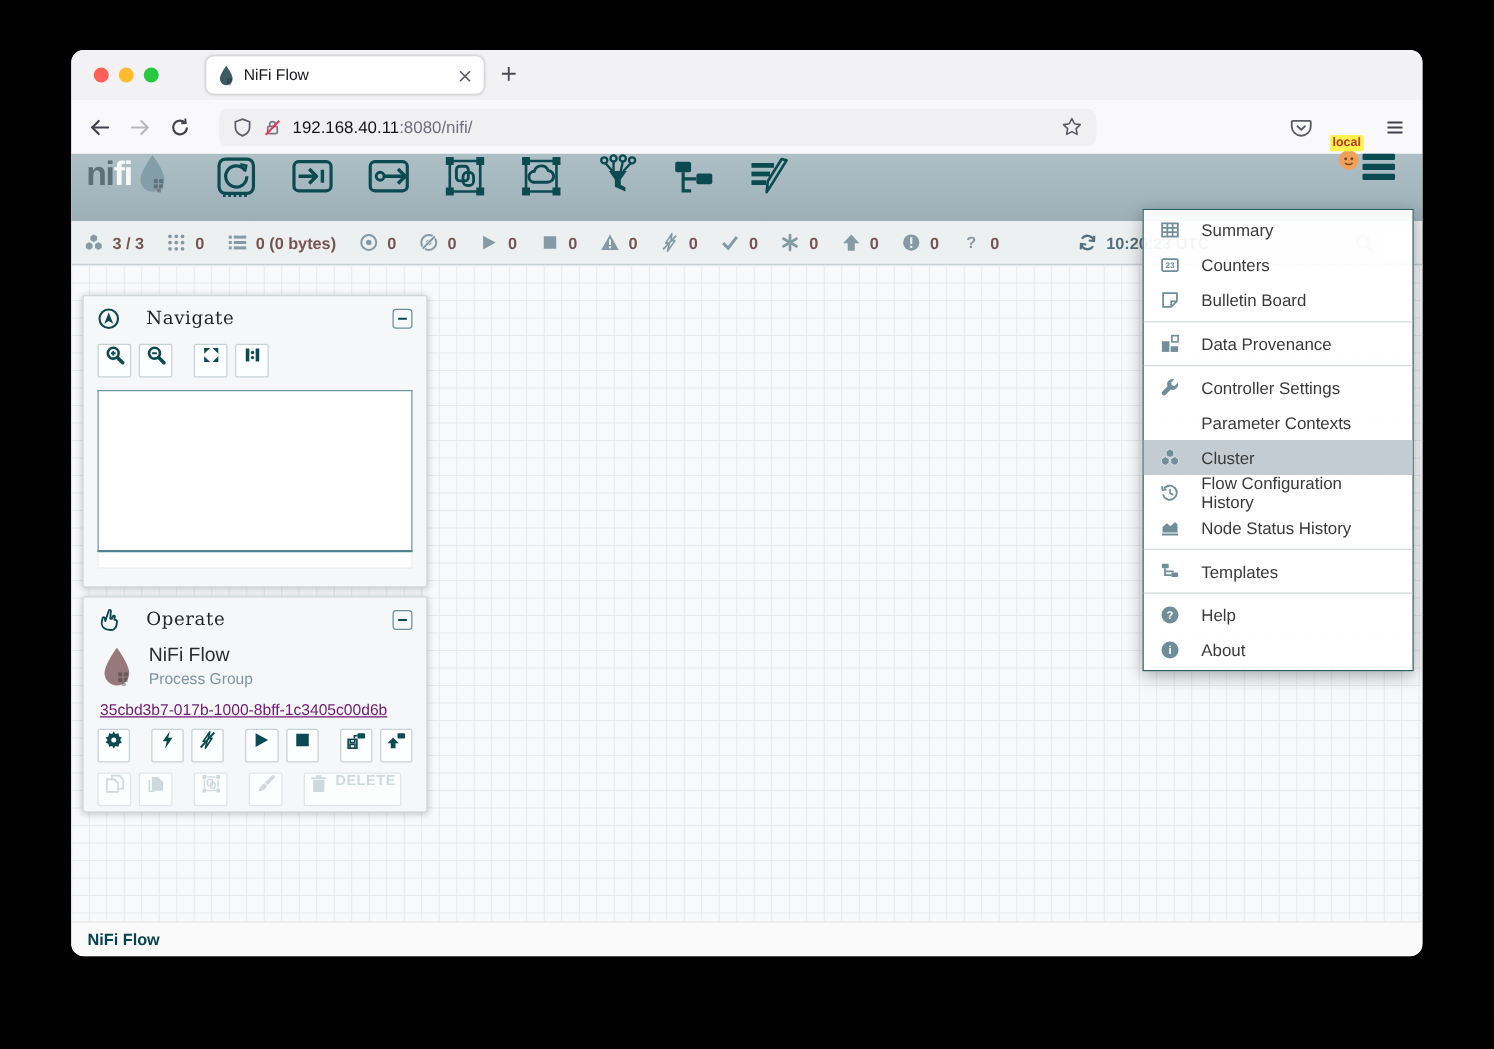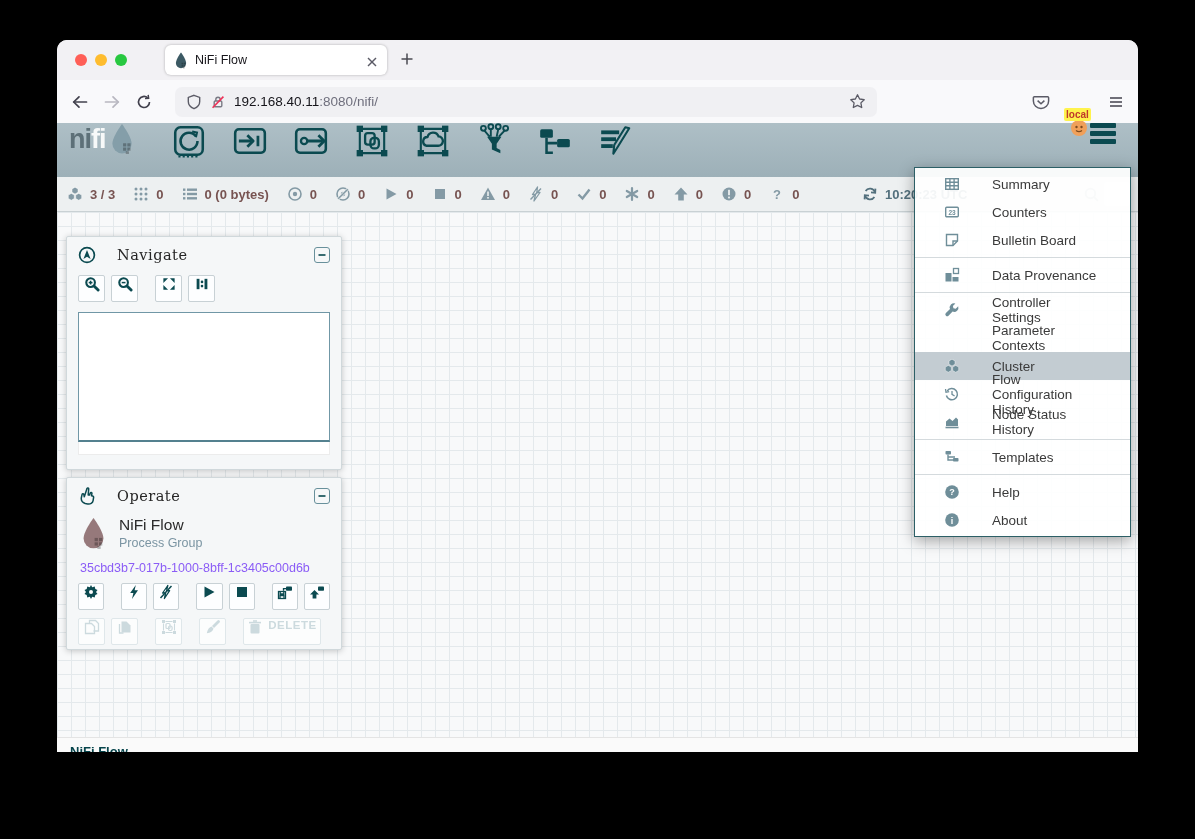--- a/index.html
+++ b/index.html
@@ -1,18 +1,18 @@
 <!DOCTYPE html>
 <html><head>
 <meta charset="utf-8">
 <style>
   html,body{margin:0;padding:0;background:#000;}
   *{box-sizing:border-box;}
   body{font-family:"Liberation Sans",sans-serif;-webkit-font-smoothing:antialiased;}
-  .stage{position:relative;width:1195px;height:752px;background:#000;overflow:hidden;}
+  .stage{position:relative;width:1195px;height:839px;background:#000;overflow:hidden;}
   .window{position:absolute;left:57px;top:40px;width:1081px;height:725px;border-radius:10px;overflow:hidden;background:#fff;display:flex;flex-direction:column;}
 
   
   .titlebar{height:40px;background:#f2f1f4;position:relative;flex:none;}
   .traffic{position:absolute;left:18px;top:14px;display:flex;gap:8px;}
   .light{width:12px;height:12px;border-radius:50%;}
   .light.red{background:#ff5f57;}.light.yellow{background:#febc2e;}.light.green{background:#28c840;}
   .tab{position:absolute;left:108px;top:5px;width:222px;height:30px;background:#fff;border-radius:6px;box-shadow:0 0 3px rgba(0,0,0,.28);display:flex;align-items:center;padding:0 9px;gap:7px;}
   .tab-favicon{width:14px;height:17px;color:#3c5a64;flex:none;}
   .tab-title{flex:1;font-size:12.5px;color:#17161b;white-space:nowrap;overflow:hidden;}
@@ -76,29 +76,29 @@
   .btn.disabled{border-color:#dfe7ea;color:#ccdade;background:#fcfdfd;}
   .btn.wide{width:78px;font-size:11.5px;font-weight:bold;letter-spacing:.5px;}
   .b-label:empty{display:none;}
   .birdseye{margin:10px 11px 0;height:130px;background:#fff;border:1px solid #7097a6;border-bottom:2px solid #54818f;}
   .birdseye-strip{margin:0 11px;height:13px;background:#fff;border:1px solid #ececec;border-top:none;}
 
   .flow-row{display:flex;gap:12px;padding:8px 13px 0;align-items:center;}
   .flow-drop{width:27px;height:33px;color:#96797b;flex:none;}
   .flow-name{font-size:15.5px;color:#2b2b2b;}
   .flow-type{font-size:12.5px;color:#7b95a3;margin-top:2px;}
-  .flow-id{padding:11px 13px 0;font-size:12.5px;color:#8b5cf6;}
+  .flow-id{padding:11px 13px 0;font-size:12.5px;color:#701a75;text-decoration:underline;}
 
   
   .breadcrumb-bar{height:28px;background:#fafafa;border-top:1px solid #e4e4e4;display:flex;align-items:center;padding:0 13px;flex:none;}
   .breadcrumb{font-size:13px;font-weight:bold;color:#07454c;}
 
   
   .menu{position:absolute;top:127px;right:7px;width:217px;background:rgba(255,255,255,.93);border:1px solid #2c5f66;box-shadow:0 4px 14px rgba(0,0,0,.35);padding:2px 0;z-index:40;}
-  .menu-item{height:28px;display:flex;align-items:center;gap:31px;padding:0 28px;font-size:13.5px;color:#3a3a3a;cursor:pointer;}
+  .menu-item{height:28px;display:flex;align-items:center;gap:16px;padding:0 12px;font-size:13.5px;color:#3a3a3a;cursor:pointer;}
   .menu-item.selected{background:#c3ccd2;}
   .m-icon{width:18px;height:16px;display:flex;justify-content:center;color:#6f8e99;flex:none;}
   .m-icon svg{width:16px;height:16px;}
   .menu-divider{height:1px;background:#d4dadd;margin:3px 0;}
 </style>
 </head>
 <body>
 
 <div class="stage">
   <div class="window">

